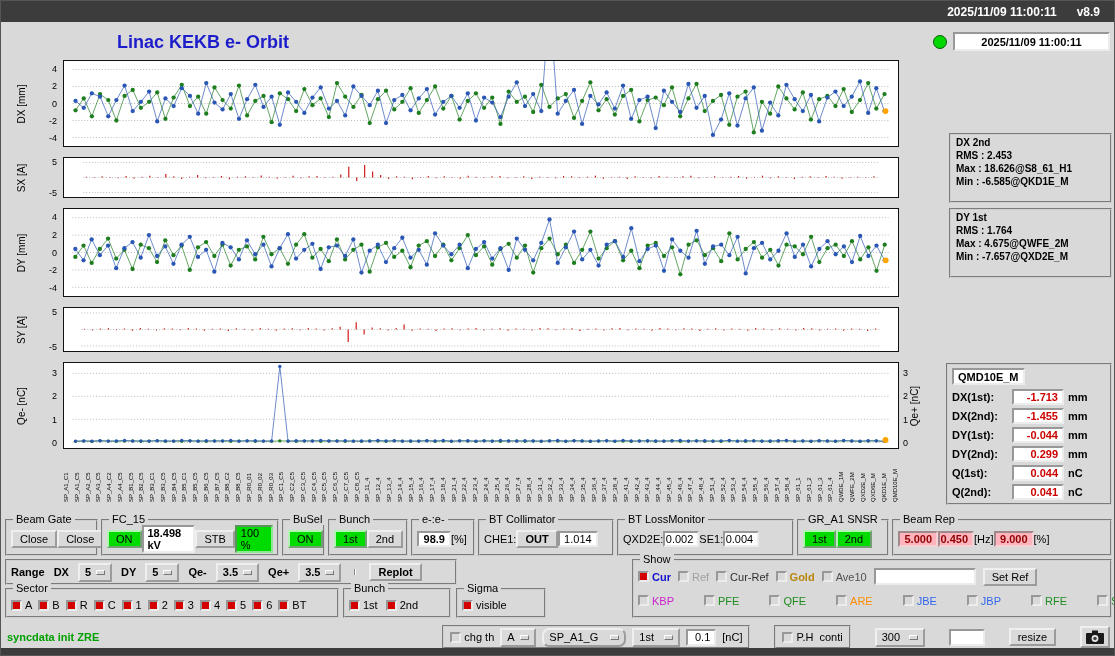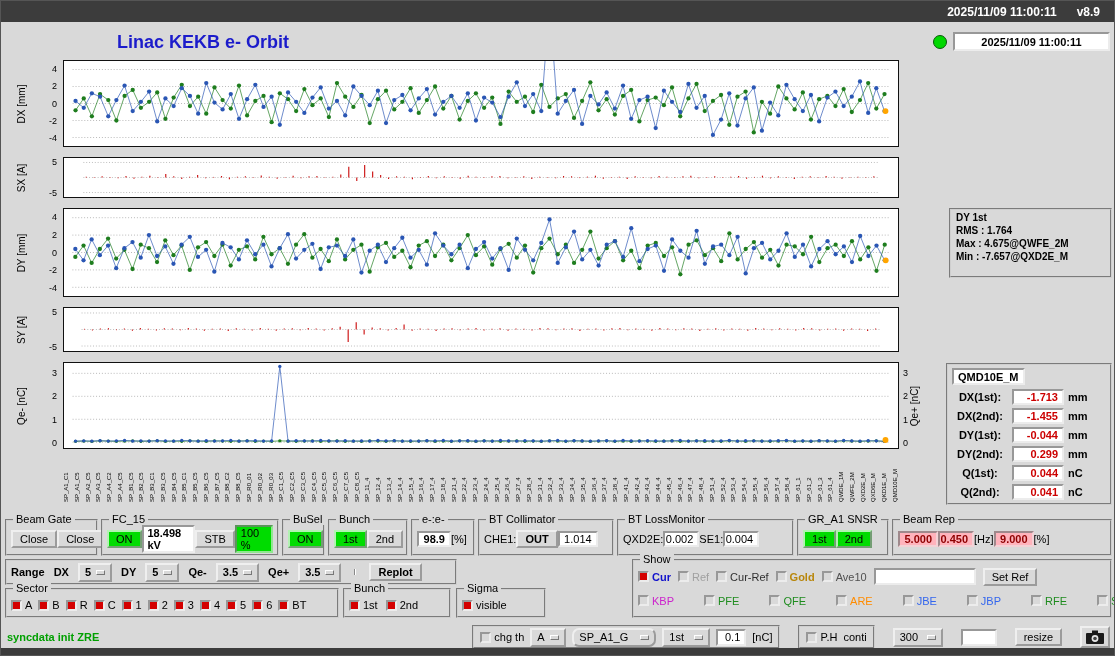--- a/index.html
+++ b/index.html
@@ -24,40 +24,40 @@
 
 
 #lamp{position:absolute;left:932px;top:34px;width:14px;height:14px;border-radius:50%;background:#00d800;border:1px solid #0a5a0a;}
 #tsbox{position:absolute;left:952px;top:31px;width:157px;height:19px;font-weight:bold;display:flex;align-items:center;justify-content:center;}
 .sgroup{position:absolute;left:948px;width:163px;height:70px;border:2px groove #cfcfcf;padding:2px 5px;font-size:10px;font-weight:bold;white-space:nowrap;overflow:hidden;}
 .sg-name{margin-bottom:1px;}
 .sg-line{margin-top:2px;}
 #bpm-panel{position:absolute;left:945px;top:362px;width:166px;height:142px;border:2px groove #cfcfcf;padding:3px 4px;}
 .bpm-title{height:17px;font-weight:bold;display:flex;align-items:center;justify-content:center;margin-bottom:2px;}
 .bpm-row{display:flex;align-items:center;gap:4px;height:19px;}
-.bpm-label{flex:0 0 56px;text-align:center;font-weight:bold;}
+.bpm-label{flex:0 0 56px;text-align:left;font-weight:bold;}
 .bpm-val{flex:0 0 52px;color:#cc0000;font-weight:bold;justify-content:flex-end;height:16px;}
 .bpm-unit{font-weight:bold;}
 
 
 .sunk{background:#fff;border:2px inset #ececec;padding:0 4px;display:inline-flex;align-items:center;}
 .btn{background:#d9d9d9;border:2px outset #efefef;padding:1px 7px;display:inline-flex;align-items:center;justify-content:center;cursor:default;}
 .green{background:#00dc00;border-color:#b2f2b2;}
 .greenbox{background:#00dc00;border:2px inset #8fe88f;padding:0 4px;display:inline-flex;align-items:center;}
 .pink{background:#ffb3bc;color:#8f0000;border:2px inset #f3d2d6;padding:0 4px;display:inline-flex;align-items:center;justify-content:flex-end;font-weight:bold;}
 .opt{display:inline-flex;align-items:center;justify-content:space-between;gap:5px;background:#d9d9d9;border:2px outset #efefef;padding:1px 5px;height:19px;}
 .opt .ind{width:9px;height:5px;background:#d9d9d9;border-top:1px solid #fff;border-left:1px solid #fff;border-right:1px solid #777;border-bottom:1px solid #777;}
 .cb{display:inline-flex;align-items:center;gap:3px;white-space:nowrap;}
 .cbbox{width:11px;height:11px;background:#d9d9d9;border:2px inset #ececec;flex:0 0 auto;}
 .cbbox.on{background:#d40000;}
 .lframe{position:absolute;border:2px groove #cfcfcf;}
 .flabel{position:absolute;top:-8px;left:6px;background:#d9d9d9;padding:0 3px;font-size:11px;white-space:nowrap;}
 .inner{display:flex;align-items:center;padding:5px 4px 3px 4px;height:100%;}
 .vsep{width:2px;align-self:stretch;border-left:1px solid #888;border-right:1px solid #fff;margin:0 4px;}
-#statusbar{position:absolute;left:0;top:624px;width:1115px;height:24px;display:flex;align-items:center;gap:18px;padding:0 6px;}
+#statusbar{position:absolute;left:0;top:624px;width:1115px;height:24px;display:flex;align-items:center;gap:24px;padding:0 6px;}
 #sync-msg{color:#00a000;font-weight:bold;}
 .spacer{flex:1;}
 .ifr{display:inline-flex;align-items:center;gap:6px;border:2px groove #cfcfcf;padding:2px 6px;height:24px;}
 #cam-btn{width:30px;height:22px;padding:1px 2px;}
 input.sunk{font-family:"Liberation Sans",sans-serif;font-size:11px;outline:none;}
 </style>
 </head>
 <body>
 
 <div id="app">
@@ -1035,20 +1035,26 @@
       <span>QWFE_2M</span>
       <span>QXD2E_M</span>
       <span>QXD6E_M</span>
       <span>QKD1E_M</span>
       <span>QMD10E_M</span>
     </div>
 
   <div id="lamp"></div>
   <div id="tsbox" class="sunk">2025/11/09 11:00:11</div>
 
+  <div class="sgroup" style="top:132px;">
+    <div class="sg-name">DX 2nd</div>
+    <div class="sg-line">RMS : 2.453</div>
+    <div class="sg-line">Max : 18.626@S8_61_H1</div>
+    <div class="sg-line">Min : -6.585@QKD1E_M</div>
+  </div>
   <div class="sgroup" style="top:207px;">
     <div class="sg-name">DY 1st</div>
     <div class="sg-line">RMS : 1.764</div>
     <div class="sg-line">Max : 4.675@QWFE_2M</div>
     <div class="sg-line">Min : -7.657@QXD2E_M</div>
   </div>
 
   <div id="bpm-panel">
     <div class="bpm-title sunk">QMD10E_M</div>
     <div class="bpm-row">

